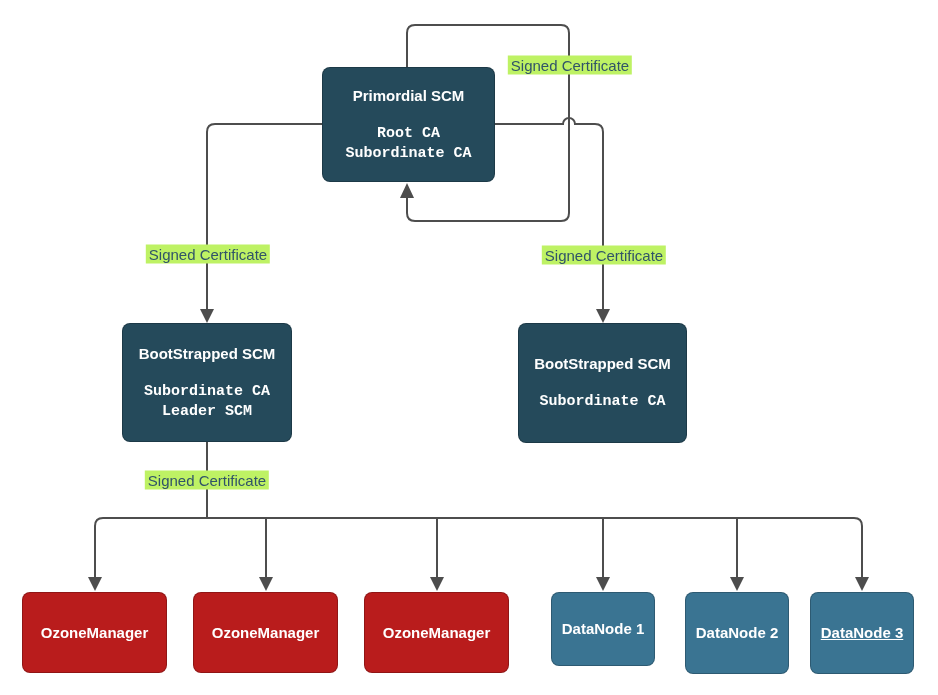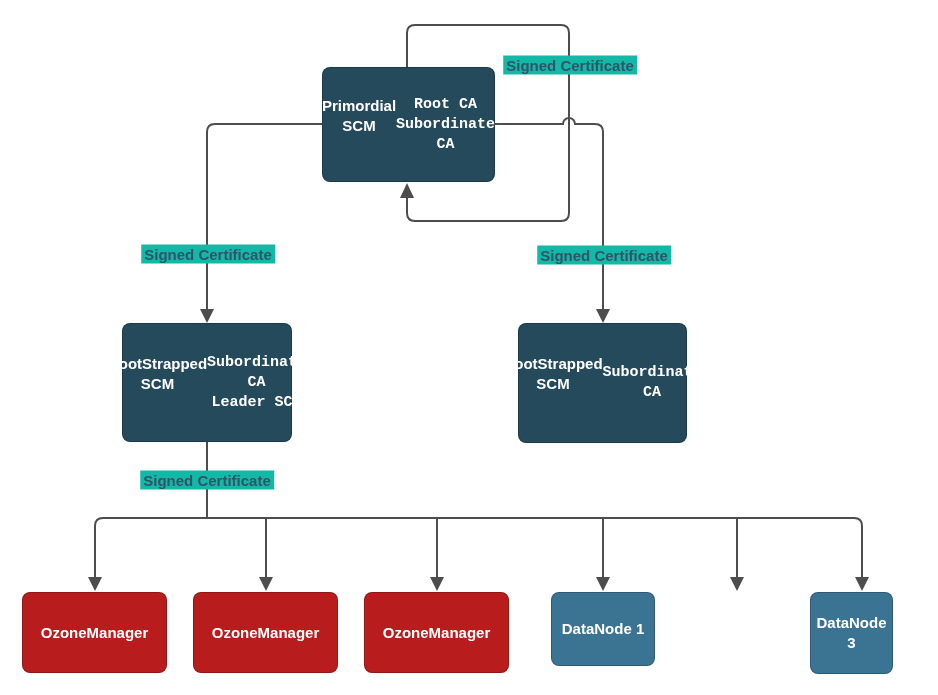--- a/index.html
+++ b/index.html
@@ -29,20 +29,21 @@
   }
   .connector-layer polygon {
     fill: #4d4d4d;
     stroke: none;
   }
   .node {
     position: absolute;
     box-sizing: border-box;
     border-radius: 8px;
     display: flex;
+    flex-direction: column;
     align-items: center;
     justify-content: center;
     text-align: center;
     color: #ffffff;
     font-weight: bold;
     border: 1px solid rgba(0,0,0,0.22);
   }
   .node-dark { background: #254a5b; font-size: 15px; }
   .node-teal { background: #b91c1c; font-size: 15px; }
   .node-blue { background: #3a7492; font-size: 15px; }
@@ -50,28 +51,28 @@
   .node-title.has-subs { margin-bottom: 18px; }
   .node-sub div { line-height: 20px; font-family: Liberation Mono, monospace; }
   .prim { left: 322px; top: 67px;  width: 173px; height: 115px; }
   .bsl  { left: 122px; top: 323px; width: 170px; height: 119px; }
   .bsr  { left: 518px; top: 323px; width: 169px; height: 120px; }
   .om1  { left: 22px;  top: 592px; width: 145px; height: 81px; }
   .om2  { left: 193px; top: 592px; width: 145px; height: 81px; }
   .om3  { left: 364px; top: 592px; width: 145px; height: 81px; }
   .dn1  { left: 551px; top: 592px; width: 104px; height: 74px; }
   .dn2  { left: 685px; top: 592px; width: 104px; height: 82px; }
-  .dn3  { left: 810px; top: 592px; width: 83px; height: 82px; }
+  .dn3  { left: 810px; top: 592px; width: 104px; height: 82px; text-decoration: underline; }
   .edge-label {
     position: absolute;
     transform: translate(-50%, -50%);
-    background: #14b8a6;
+    background: #bef264;
     color: #315468;
     font-size: 15px;
-    font-weight: 700;
+    font-weight: 400;
     line-height: 19px;
     padding: 0 3px;
     white-space: nowrap;
   }
   .lbl-top   { left: 570px; top: 65px; }
   .lbl-left  { left: 208px; top: 254px; }
   .lbl-right { left: 604px; top: 255px; }
   .lbl-bus   { left: 207px; top: 480px; }
 </style>
 </head>
@@ -135,20 +136,23 @@
   <div class="node node-teal om2">
     <div class="node-title">OzoneManager</div>
   </div>
   <div class="node node-teal om3">
     <div class="node-title">OzoneManager</div>
   </div>
 
   <div class="node node-blue dn1">
     <div class="node-title">DataNode 1</div>
   </div>
+  <div class="node node-blue dn2">
+    <div class="node-title">DataNode 2</div>
+  </div>
   <div class="node node-blue dn3">
     <div class="node-title">DataNode 3</div>
   </div>
 
   <div class="edge-label lbl-top">Signed Certificate</div>
   <div class="edge-label lbl-left">Signed Certificate</div>
   <div class="edge-label lbl-right">Signed Certificate</div>
   <div class="edge-label lbl-bus">Signed Certificate</div>
 
 </div>

